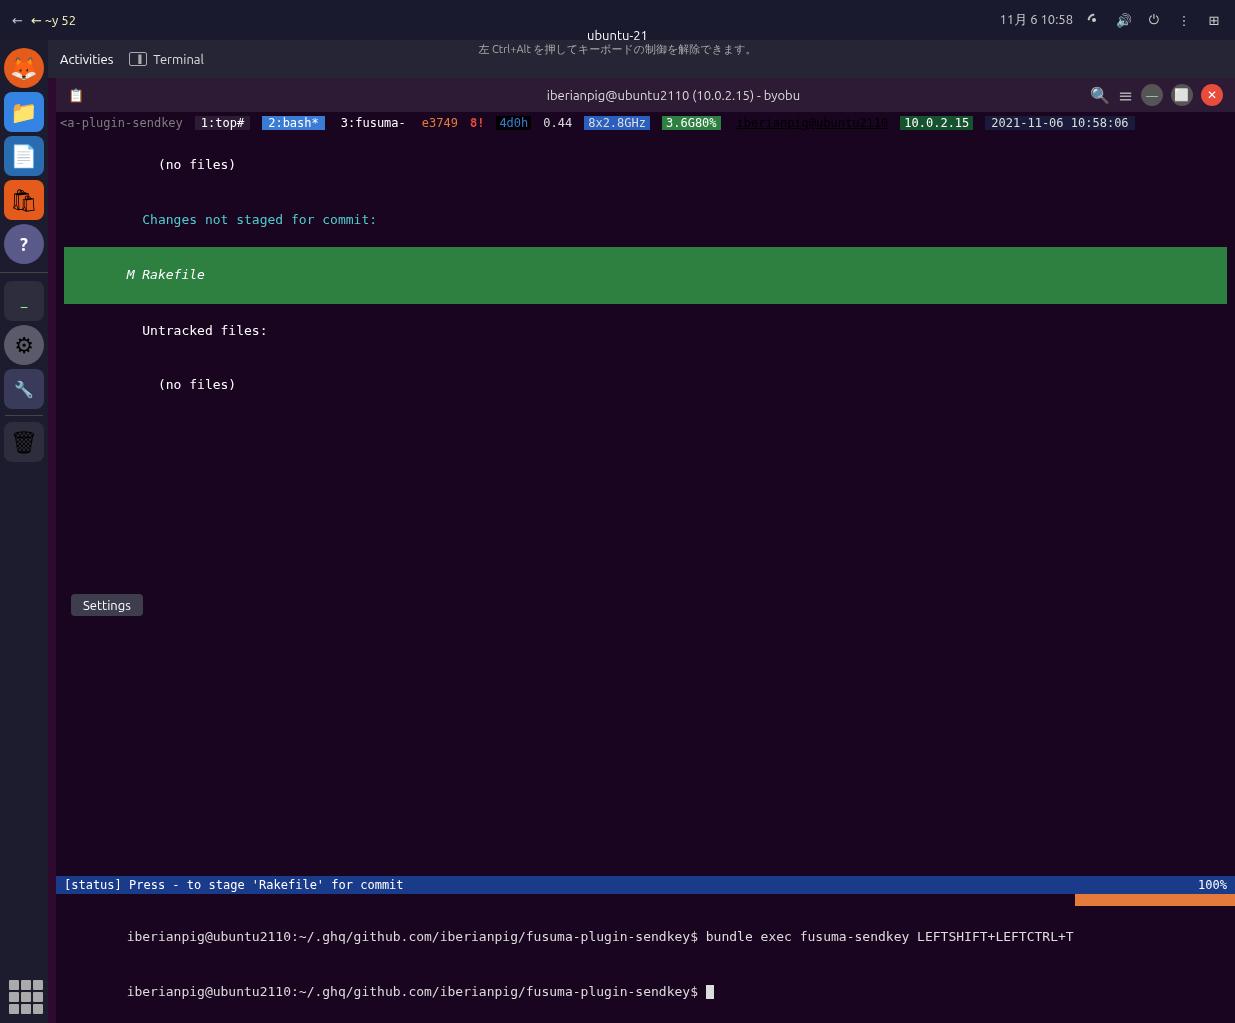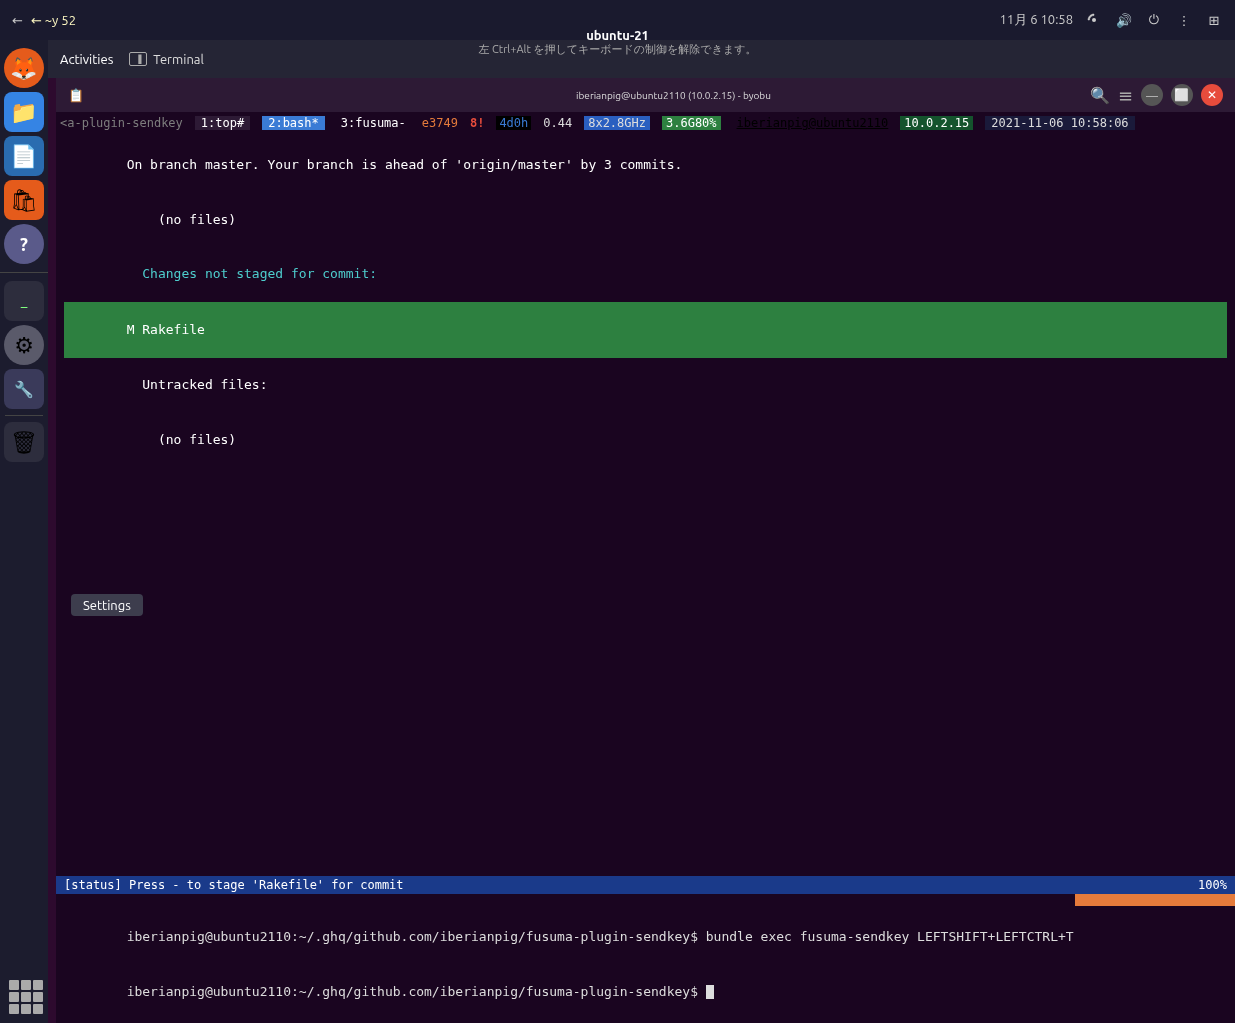--- a/index.html
+++ b/index.html
@@ -35,21 +35,21 @@
       position: absolute;
       left: 50%;
       transform: translateX(-50%);
       display: flex;
       flex-direction: column;
       align-items: center;
     }
     .window-title-bar {
       color: #fff;
       font-size: 13px;
-      font-weight: 700;
+      font-weight: 400;
       margin-top: 44px;
     }
     .capture-hint {
       color: #aaa;
       font-size: 11px;
     }
     .system-bar-right {
       display: flex;
       align-items: center;
       gap: 12px;
@@ -171,21 +171,21 @@
     .terminal-titlebar {
       height: 34px;
       background: #2d1a35;
       display: flex;
       align-items: center;
       justify-content: space-between;
       padding: 0 12px;
       flex-shrink: 0;
     }
     .terminal-titlebar-center {
-      font-size: 10px;
+      font-size: 13px;
       color: #ddd;
       position: absolute;
       left: 50%;
       transform: translateX(-50%);
       margin-left: 28px;
     }
     .terminal-titlebar-right {
       display: flex;
       align-items: center;
       gap: 8px;
@@ -406,29 +406,26 @@
     <span class="bt-cpu">8x2.8GHz</span>
     <span class="bt-mem">3.6G80%</span>
     <span style="margin-left:4px;text-decoration:underline;">iberianpig@ubuntu2110</span>
     <span class="bt-ip">10.0.2.15</span>
     <span class="bt-time">2021-11-06 10:58:06</span>
   </div>
 
   <div class="terminal-content">
     <div class="term-scroll">
       <div class="term-line">
-        <span class="col-white">On branch master. Your branch is ahead of 'origin/master' by 3 commits.</span>
-      </div>
-      <div class="term-line">
         <span class="col-white">    (no files)</span>
       </div>
       <div class="term-line">
         <span class="col-cyan">  Changes not staged for commit:</span>
       </div>
-      <div class="term-line" style="background:#2d8040;display:block;padding:1px 0;margin-left:0;">
+      <div class="term-line" style="background:#2d8040;display:block;padding:1px 0;margin-left:0;font-style:italic;">
         <span style="color:#fff;">M Rakefile</span>
       </div>
       <div class="term-line">
         <span class="col-white">  Untracked files:</span>
       </div>
       <div class="term-line">
         <span class="col-white">    (no files)</span>
       </div>
     </div>
 

